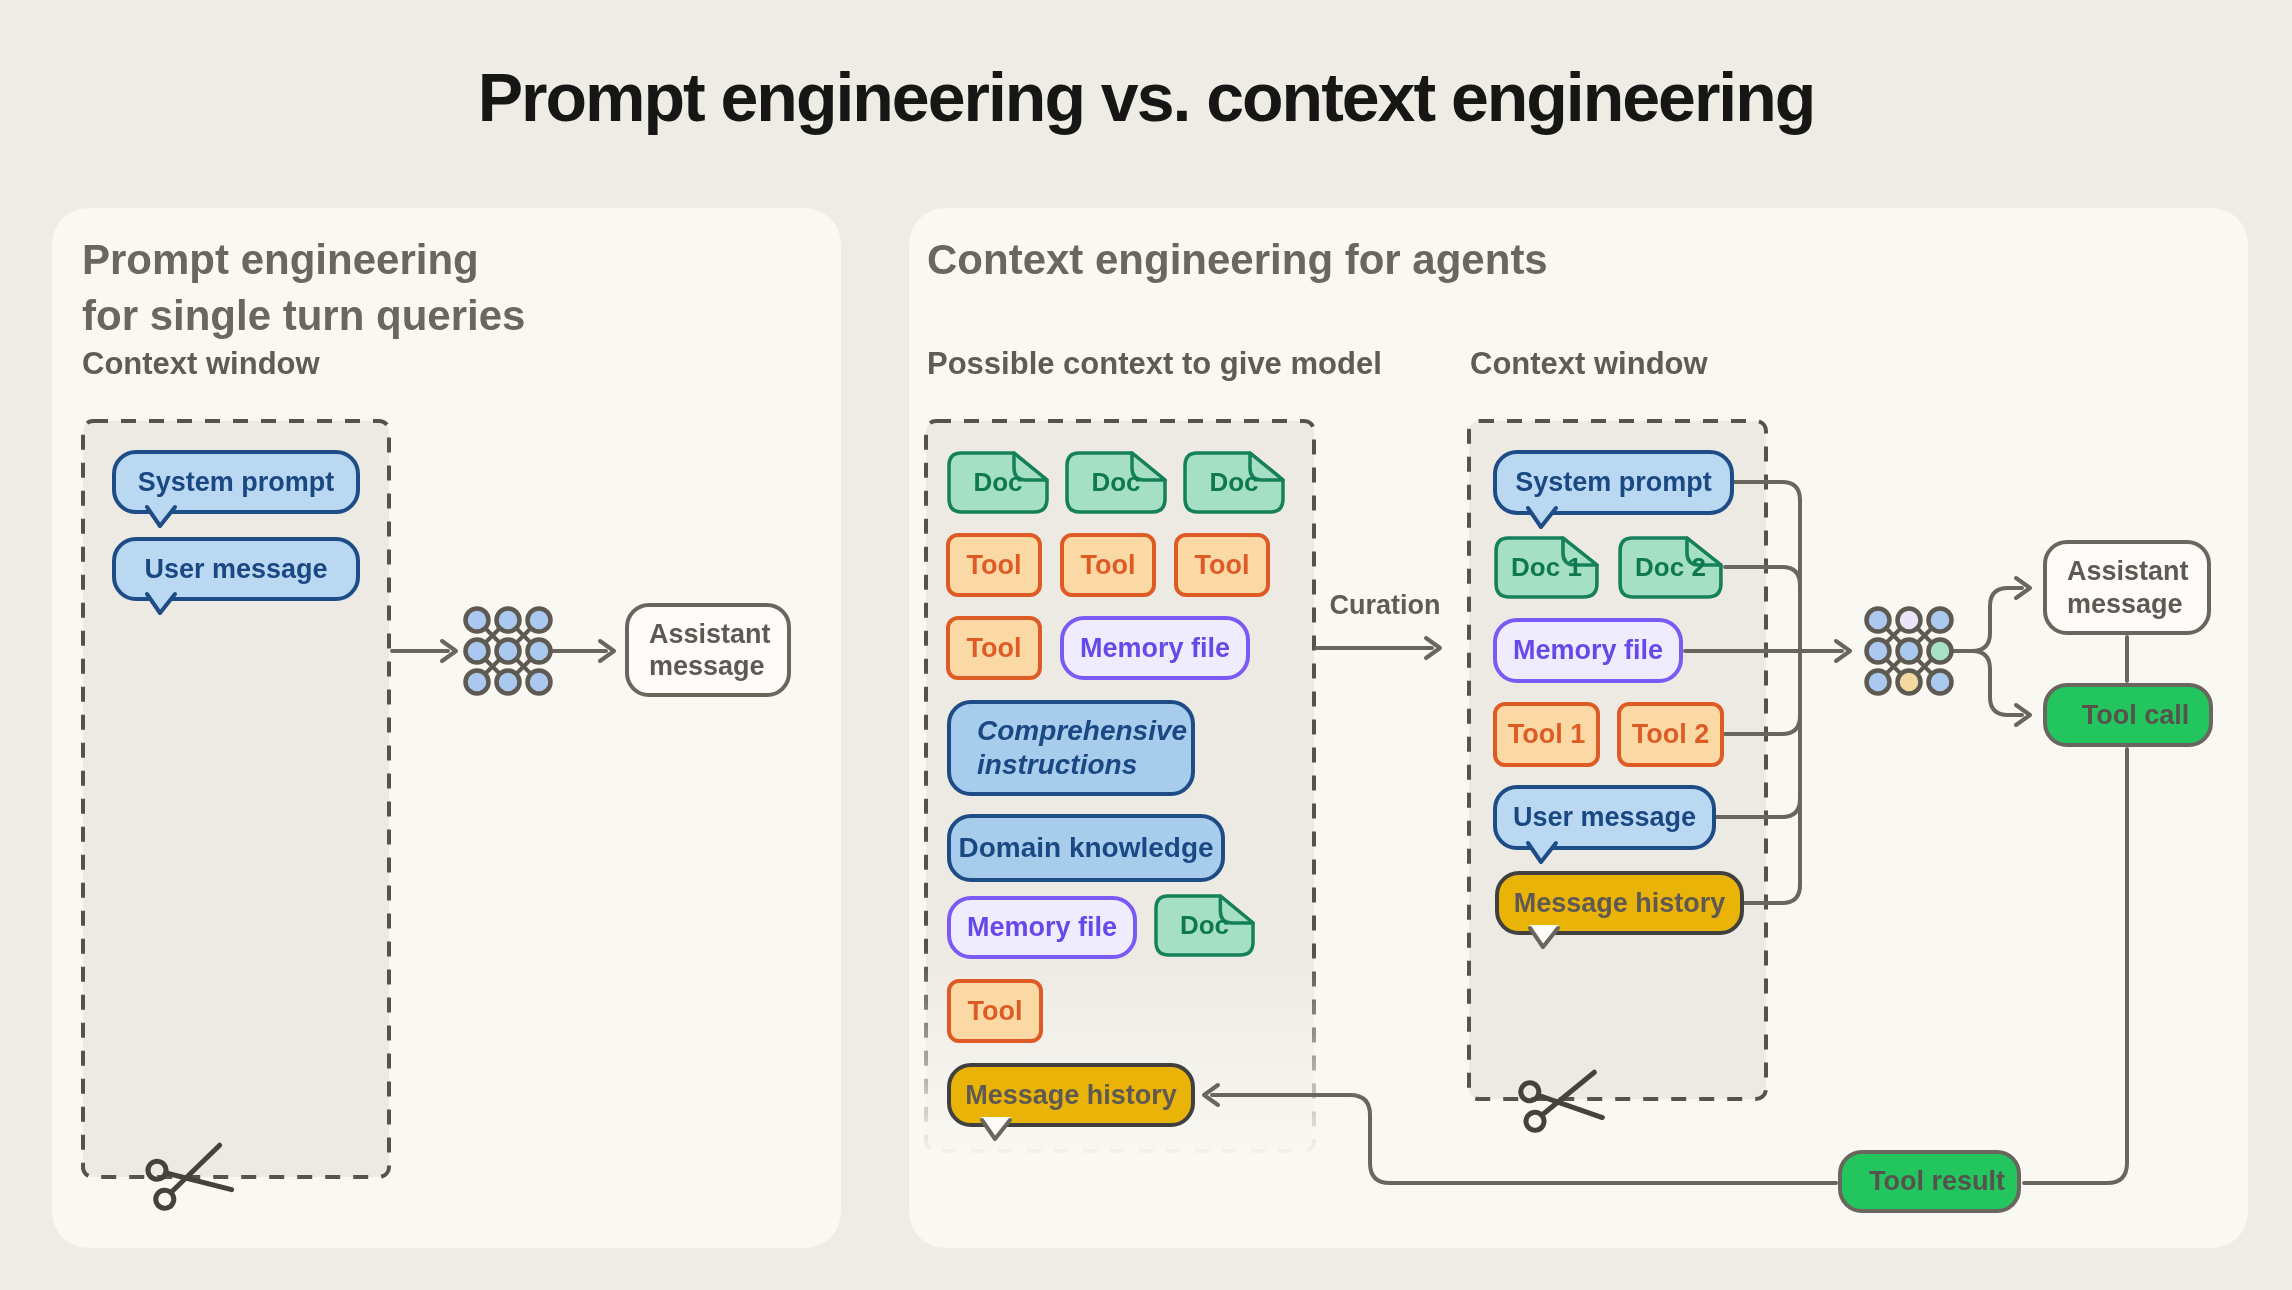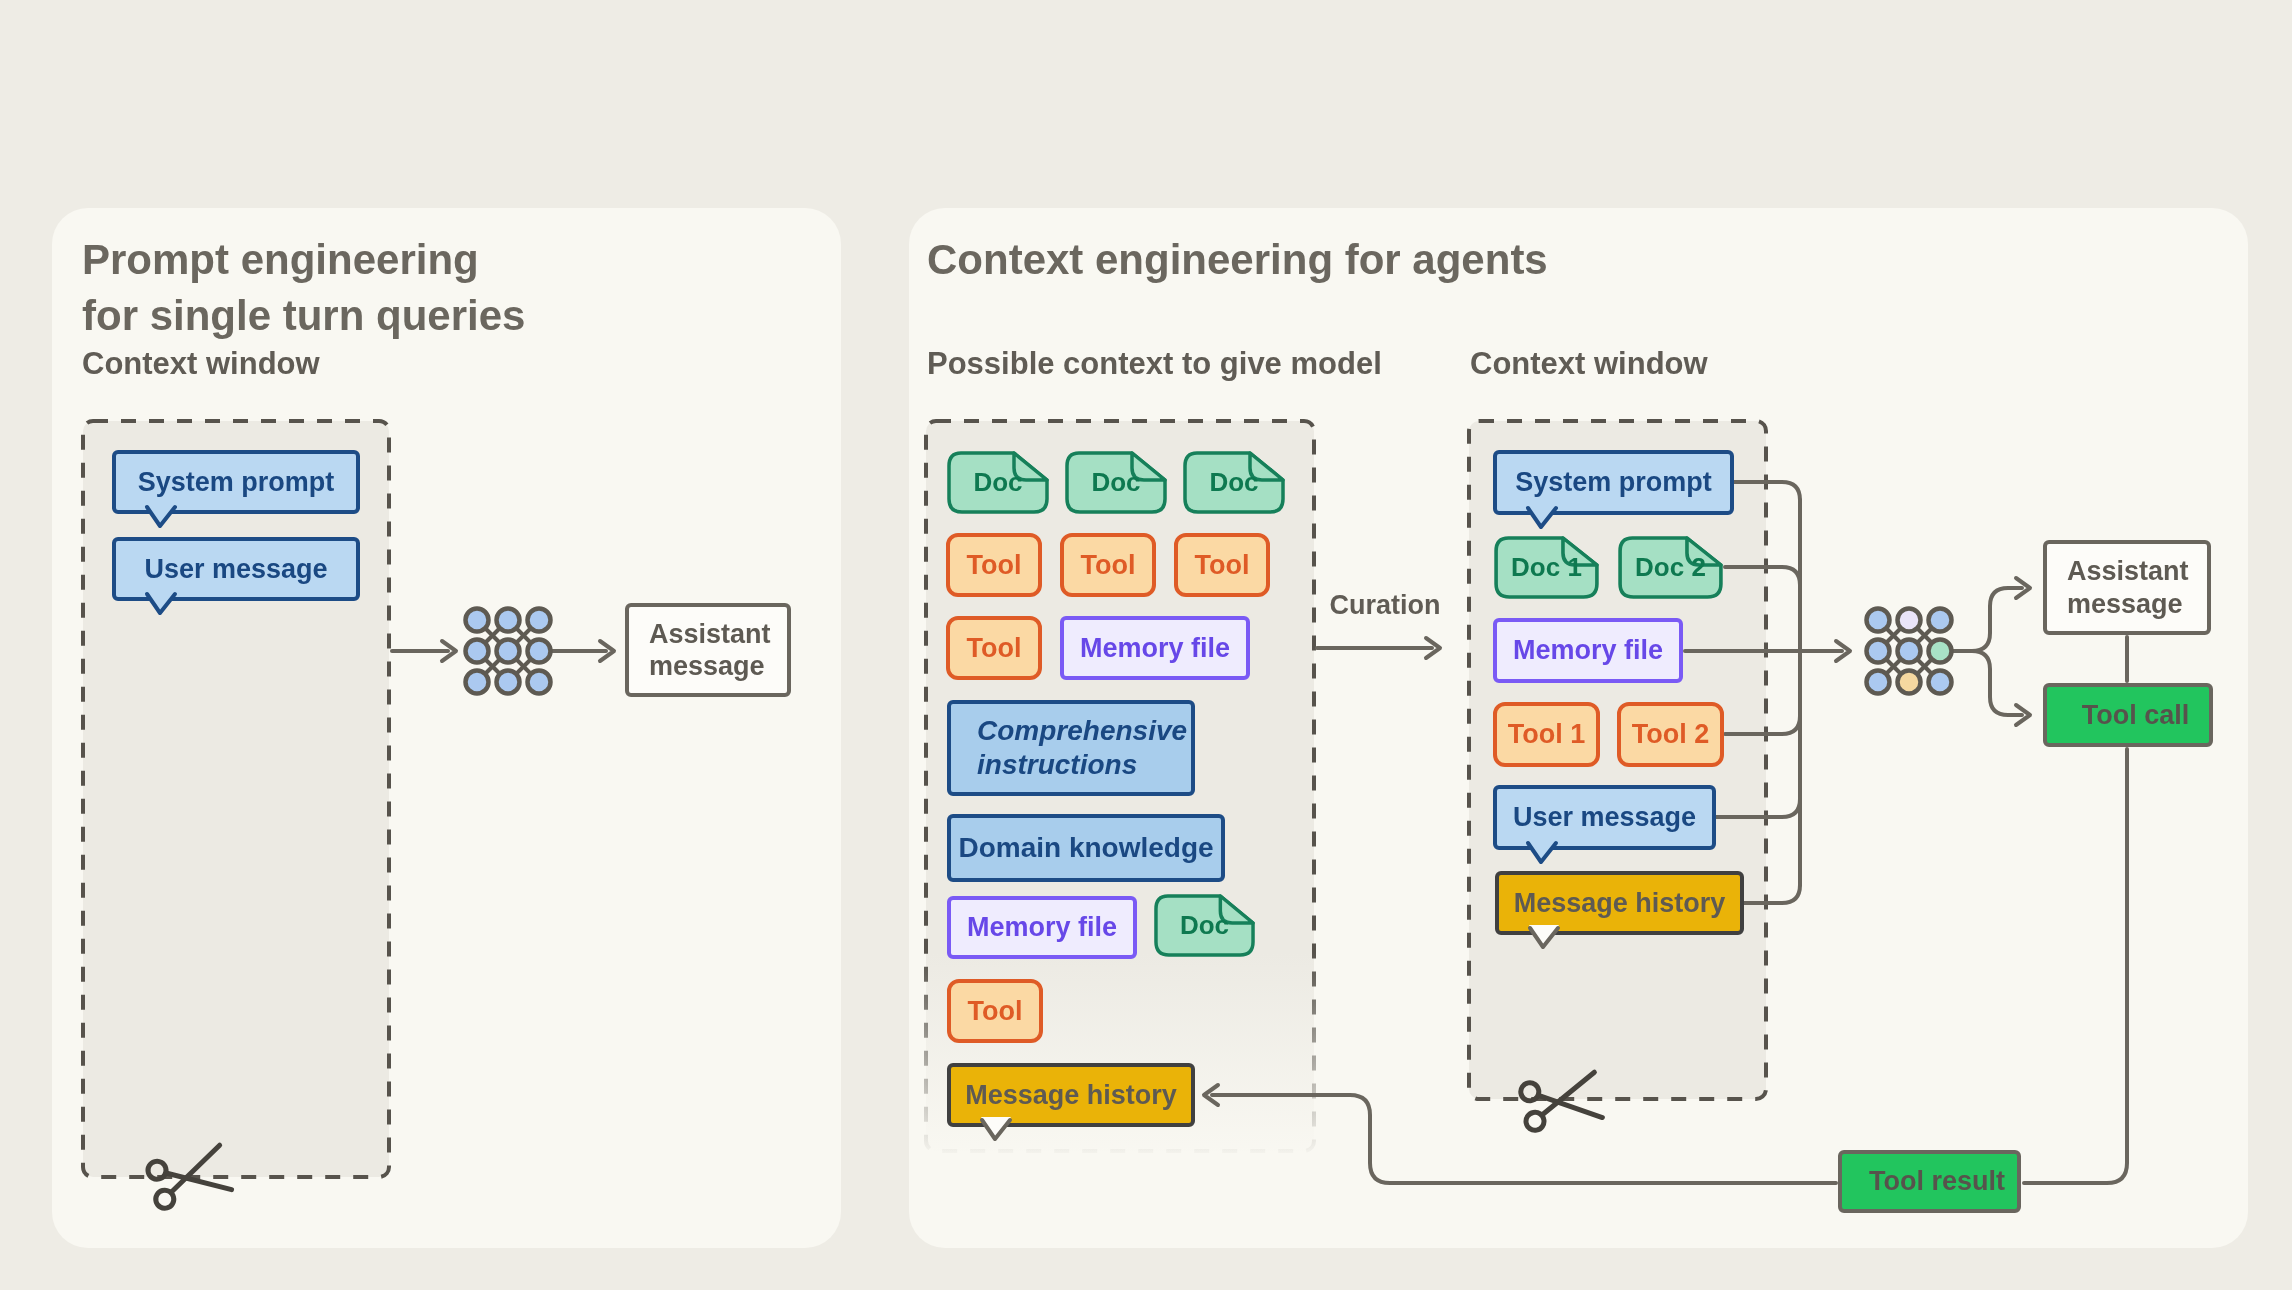--- a/index.html
+++ b/index.html
@@ -7,21 +7,21 @@
          font-family:"Liberation Sans",sans-serif;overflow:hidden;}
   .title{position:absolute;left:0;top:58px;width:100%;text-align:center;
          font-size:68px;font-weight:700;letter-spacing:-2px;color:#161614;}
   .card{position:absolute;background:#F9F8F2;border-radius:36px;}
   #card-left{left:52px;top:208px;width:789px;height:1040px;}
   #card-right{left:909px;top:208px;width:1339px;height:1040px;}
   .heading{position:absolute;font-size:42px;line-height:56px;font-weight:700;color:#6B675F;z-index:2;}
   .sublabel{position:absolute;font-size:31px;font-weight:700;color:#605C55;z-index:2;}
   #overlay{position:absolute;left:0;top:0;z-index:1;pointer-events:none;}
   .chip{position:absolute;box-sizing:border-box;display:flex;align-items:center;justify-content:center;
-        font-size:27px;font-weight:700;z-index:2;border-radius:6px;line-height:1.2;}
+        font-size:27px;font-weight:700;z-index:2;border-radius:24px;line-height:1.2;}
   .chip span{position:relative;z-index:2;}
   .bubble-blue{background:#BAD8F2;border:4px solid #1D4C86;color:#1A4882;}
   .solid-blue{background:#A8CDEC;border:4px solid #1D4C86;color:#1A4882;}
   .bubble-white{background:#eab308;border:4px solid #404040;color:#5E5A53;}
   .tool{background:#FBD9A4;border:4px solid #DF5B26;color:#DF5B26;border-radius:12px;}
   .memory{background:#EFECFE;border:4px solid #7A5AF5;color:#6748E8;}
   .tan{background:#22c55e;border:4px solid #6A665E;color:#57534C;padding-left:15px;}
   .white-box{background:#FDFCF9;border:4px solid #6A665E;color:#5E5A53;}
   .doc{background:transparent;border:none;color:#0E7950;font-size:26px;}
   .doc svg.doc-bg{position:absolute;inset:0;width:100%;height:100%;z-index:1;}
@@ -36,20 +36,21 @@
   .dashrect{stroke-width:4;stroke-dasharray:15 13;}
   .netline{stroke:#5E5A52;stroke-width:4;}
   .netc{stroke:#5E5A52;stroke-width:4.5;}
   .sciss{fill:none;stroke:#45423C;stroke-width:5;stroke-linecap:round;}
 </style>
 </head>
 <body>
 
 <div id="stage">
 
+  <div class="title">Prompt engineering vs. context engineering</div>
 
   <div class="card" id="card-left"></div>
   <div class="card" id="card-right"></div>
 
   <svg id="overlay" width="2292" height="1290" viewBox="0 0 2292 1290">
     <defs>
       <linearGradient id="fadeStroke" gradientUnits="userSpaceOnUse" x1="0" y1="420" x2="0" y2="1160">
         <stop offset="0" stop-color="#57534C" stop-opacity="1"></stop>
         <stop offset="0.72" stop-color="#57534C" stop-opacity="1"></stop>
         <stop offset="1" stop-color="#57534C" stop-opacity="0"></stop>

